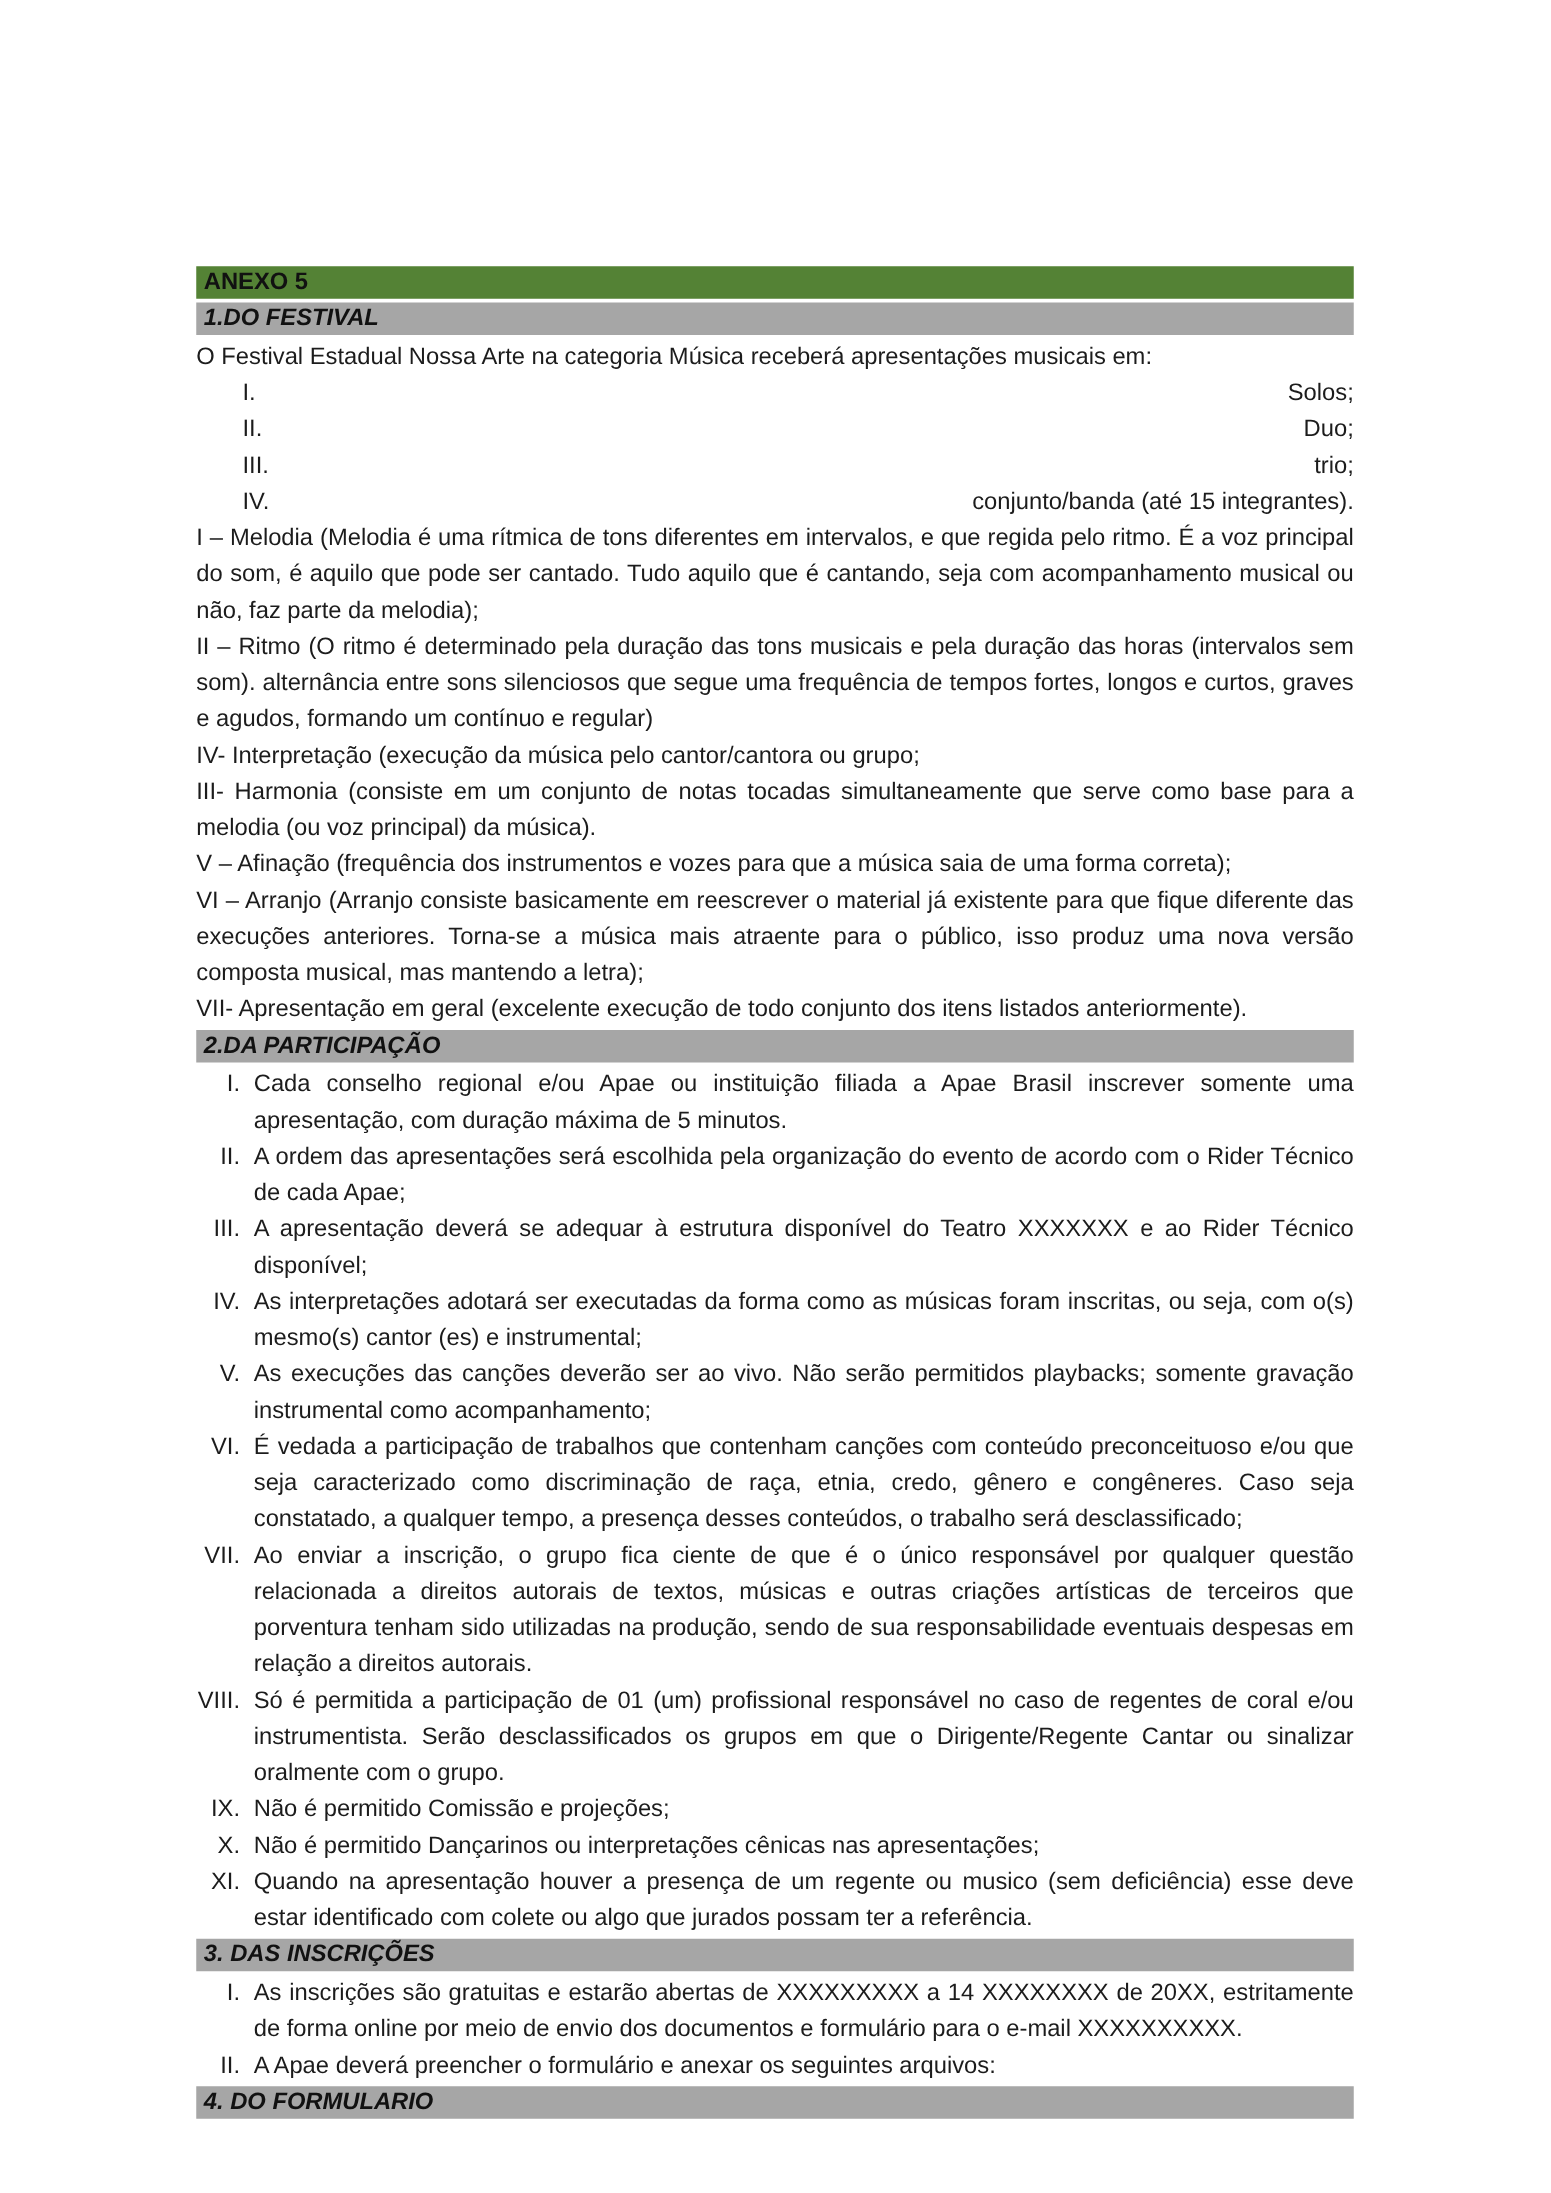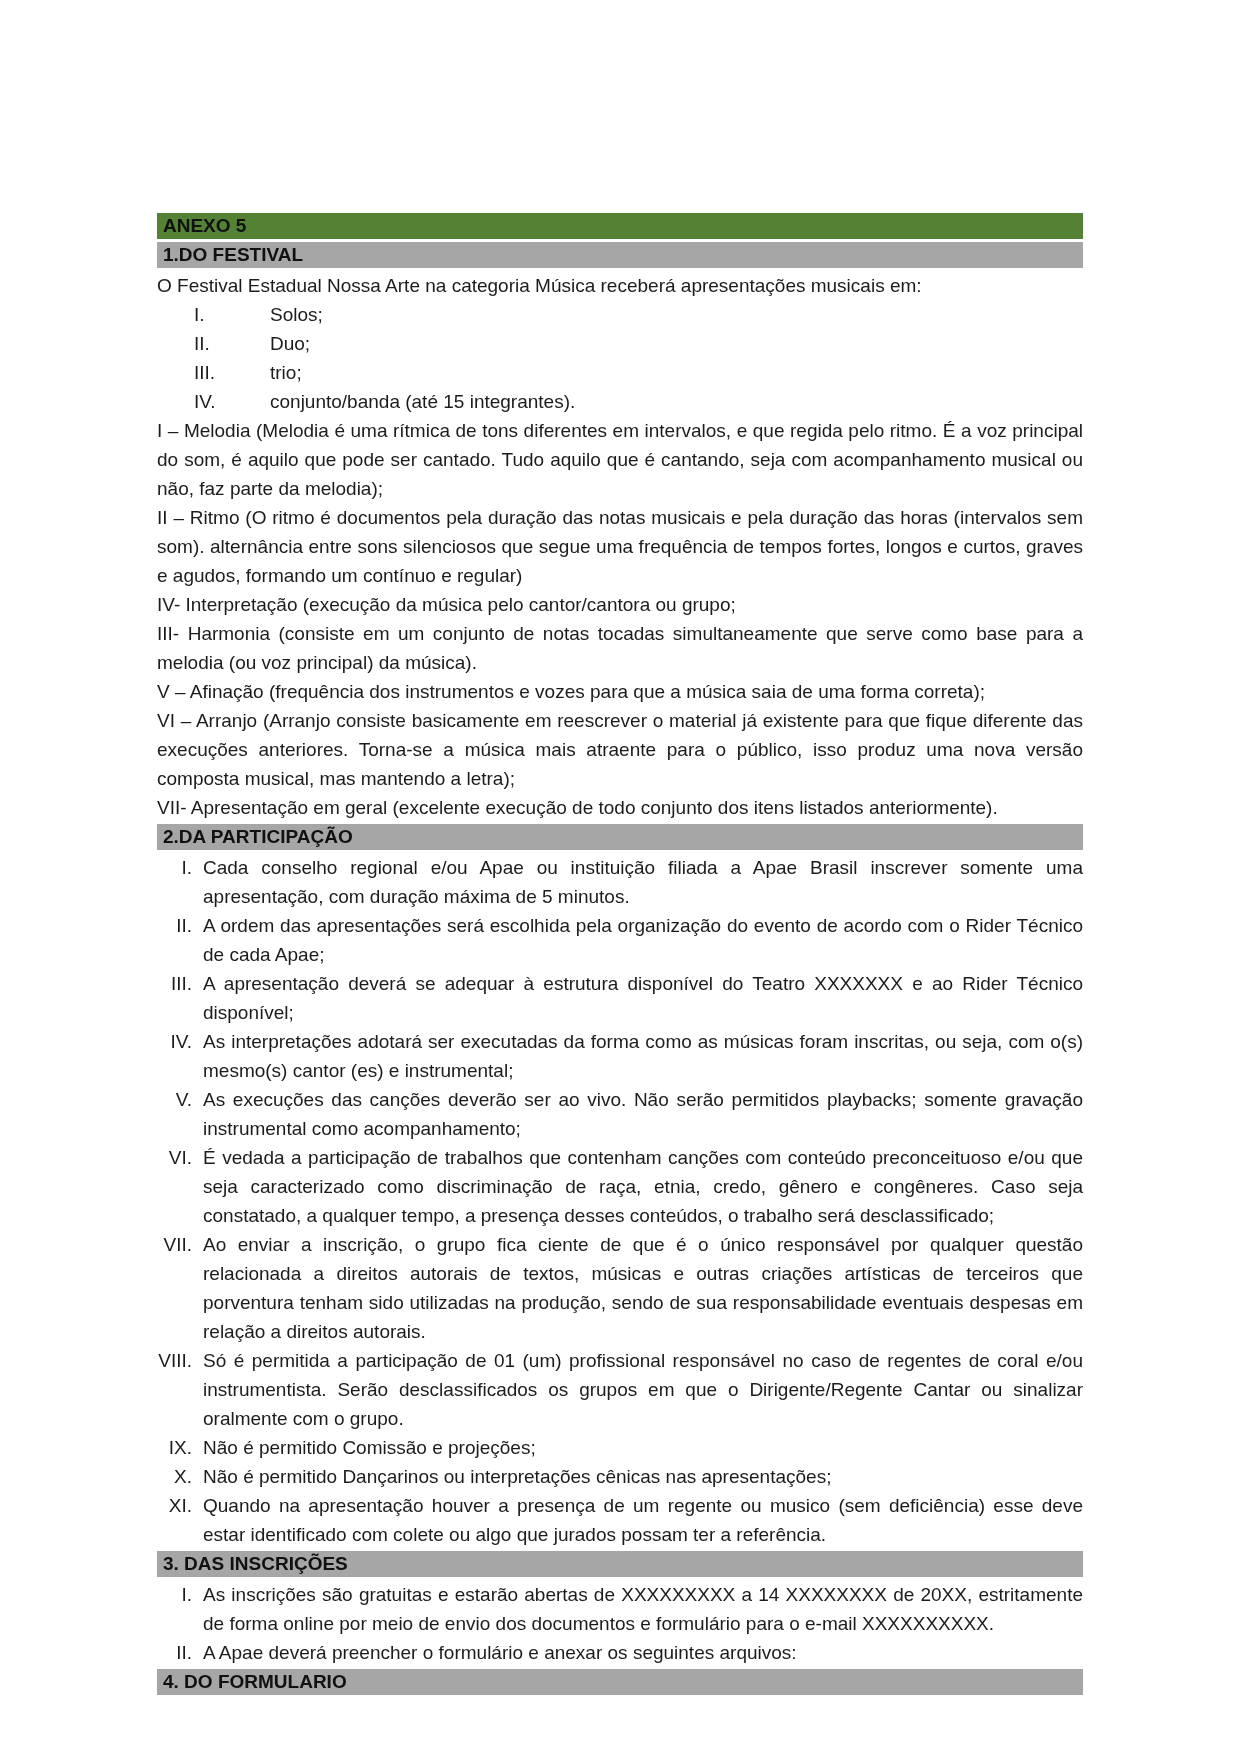--- a/index.html
+++ b/index.html
@@ -20,34 +20,34 @@
   }
   .bar{
     font-weight:bold;
     height:26px;line-height:26px;
     padding:0 6px;
     margin:2px 0 3px 0;
     color:#111;
     box-sizing:border-box;
   }
   .bar.green{background:#548235;}
-  .bar.gray{background:#a6a6a6;}
+  .bar.gray{background:#a6a6a6;font-style:italic;}
   .subtitle{
     font-weight:bold;
     white-space:pre-wrap;
     line-height:29px;
   }
   .para{
     margin:0;
     text-align:justify;
   }
   
   .rowA{display:flex;}
   .rowA .num{flex:0 0 50px;margin-left:37px;}
-  .rowA .txt{flex:1;margin-left:26px;}
+  .rowA .txt{flex:1;margin-left:26px;text-align:right;}
   
   .rowB{display:flex;}
   .rowB .num{flex:0 0 46px;text-align:right;padding-right:11px;box-sizing:border-box;}
   .rowB .txt{flex:1;text-align:justify;}
 </style>
 </head>
 <body>
 
 <div class="page">
   <div class="content">
@@ -80,21 +80,21 @@
         <div class="rowA">
           <span class="num">IV.</span>
           <span class="txt">conjunto/banda (até 15 integrantes).</span>
         </div>
       </div>
 
 
     <div>
 
     <p class="para">I – Melodia (Melodia é uma rítmica de tons diferentes em intervalos, e que regida pelo ritmo. É a voz principal do som, é aquilo que pode ser cantado. Tudo aquilo que é cantando, seja com acompanhamento musical ou não, faz parte da melodia);</p>
-        <p class="para">II – Ritmo (O ritmo é documentos pela duração das notas musicais e pela duração das horas (intervalos sem som). alternância entre sons silenciosos que segue uma frequência de tempos fortes, longos e curtos, graves e agudos, formando um contínuo e regular)</p>
+        <p class="para">II – Ritmo (O ritmo é determinado pela duração das tons musicais e pela duração das horas (intervalos sem som). alternância entre sons silenciosos que segue uma frequência de tempos fortes, longos e curtos, graves e agudos, formando um contínuo e regular)</p>
         <p class="para">IV- Interpretação (execução da música pelo cantor/cantora ou grupo;</p>
         <p class="para">III- Harmonia (consiste em um conjunto de notas tocadas simultaneamente que serve como base para a melodia (ou voz principal) da música).</p>
         <p class="para">V – Afinação (frequência dos instrumentos e vozes para que a música saia de uma forma correta);</p>
         <p class="para">VI – Arranjo (Arranjo consiste basicamente em reescrever o material já existente para que fique diferente das execuções anteriores. Torna-se a música mais atraente para o público, isso produz uma nova versão composta musical, mas mantendo a letra);</p>
         <p class="para">VII- Apresentação em geral (excelente execução de todo conjunto dos itens listados anteriormente).</p>
       </div>
 
     <div class="bar gray">
       <span>2.DA PARTICIPAÇÃO</span>
     </div>

